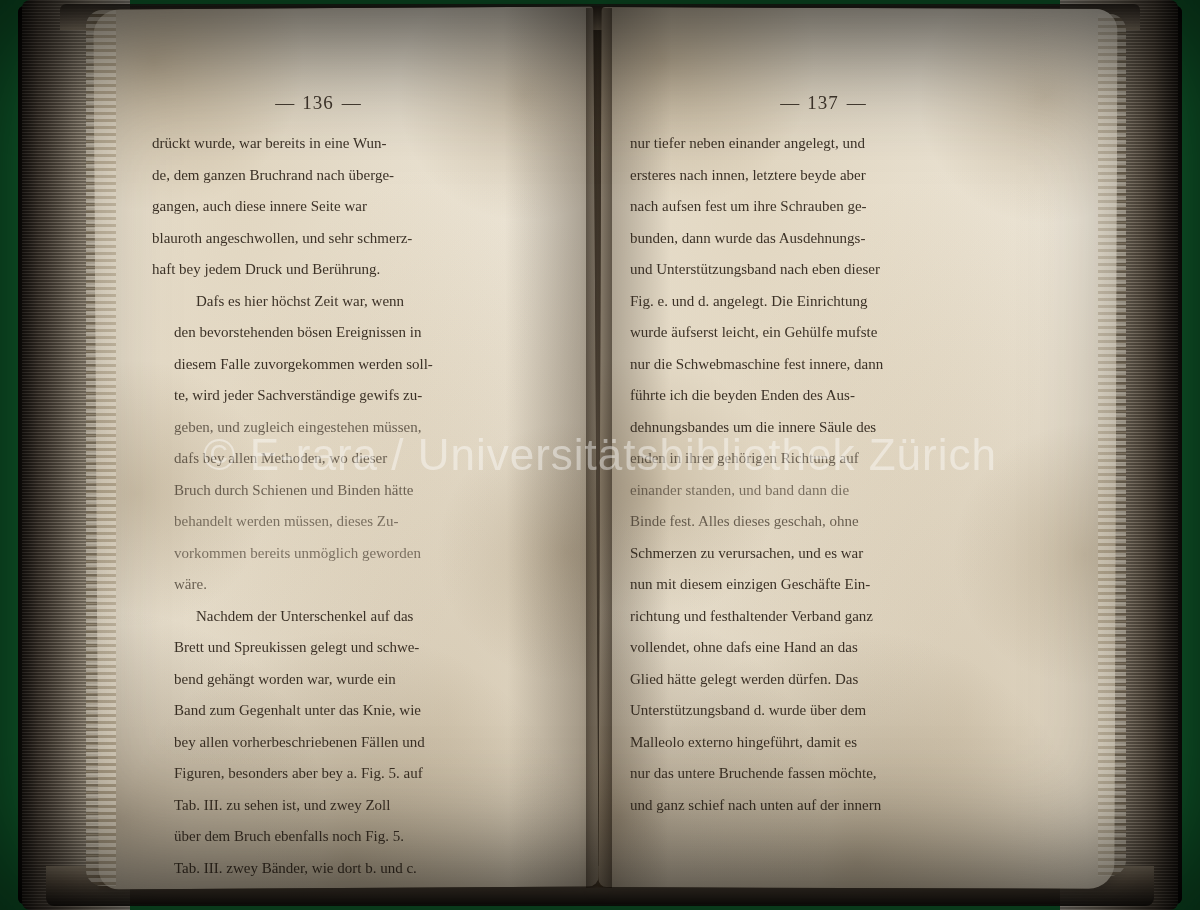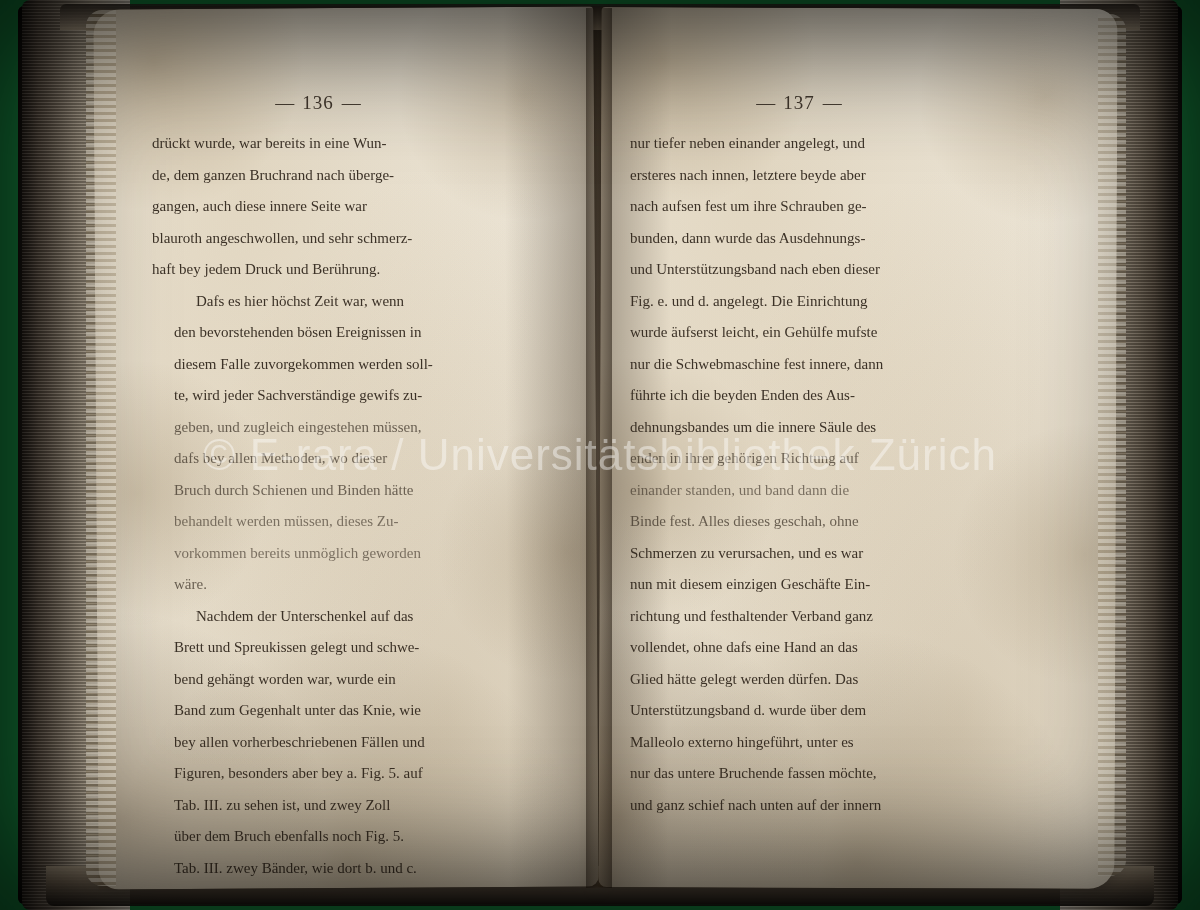--- a/index.html
+++ b/index.html
@@ -267,21 +267,21 @@
       <span class="line">über dem Bruch ebenfalls noch Fig. 5.</span>
       <span class="line">Tab. III. zwey Bänder, wie dort b. und c.</span>
     </p>
   </div>
 
   <div class="page page-right">
     <div class="stains"></div>
     <div class="spine-shadow-right"></div>
   </div>
 
-  <div class="folio" style="position:absolute; left:630px; top:92px; width:338px;">
+  <div class="folio" style="position:absolute; left:654px; top:92px; width:338px;">
     <span class="rule">—</span><span>137</span><span class="rule">—</span>
   </div>
 
   <div class="textblock tb-right" style="top:128px;">
     <p>
       <span class="line">nur tiefer neben einander angelegt, und</span>
       <span class="line">ersteres nach innen, letztere beyde aber</span>
       <span class="line">nach aufsen fest um ihre Schrauben ge-</span>
       <span class="line">bunden, dann wurde das Ausdehnungs-</span>
       <span class="line">und Unterstützungsband nach eben dieser</span>
@@ -292,21 +292,21 @@
       <span class="line">dehnungsbandes um die innere Säule des</span>
       <span class="line faded">enden in ihrer gehörigen Richtung auf</span>
       <span class="line faded2">einander standen, und band dann die</span>
       <span class="line faded">Binde fest.  Alles dieses geschah, ohne</span>
       <span class="line">Schmerzen zu verursachen, und es war</span>
       <span class="line">nun mit diesem einzigen Geschäfte Ein-</span>
       <span class="line">richtung und festhaltender Verband ganz</span>
       <span class="line">vollendet, ohne dafs eine Hand an das</span>
       <span class="line">Glied hätte gelegt werden dürfen.  Das</span>
       <span class="line">Unterstützungsband d. wurde über dem</span>
-      <span class="line">Malleolo externo hingeführt, unter es</span>
+      <span class="line">Malleolo externo hingeführt, damit es</span>
       <span class="line">nur das untere Bruchende fassen möchte,</span>
       <span class="line">und ganz schief nach unten auf der innern</span>
     </p>
   </div>
 
   <div class="gutter"></div>
   <div class="fray fray-left"></div>
   <div class="fray fray-right"></div>
 
   <div class="watermark">© E-rara / Universitätsbibliothek Zürich</div>

